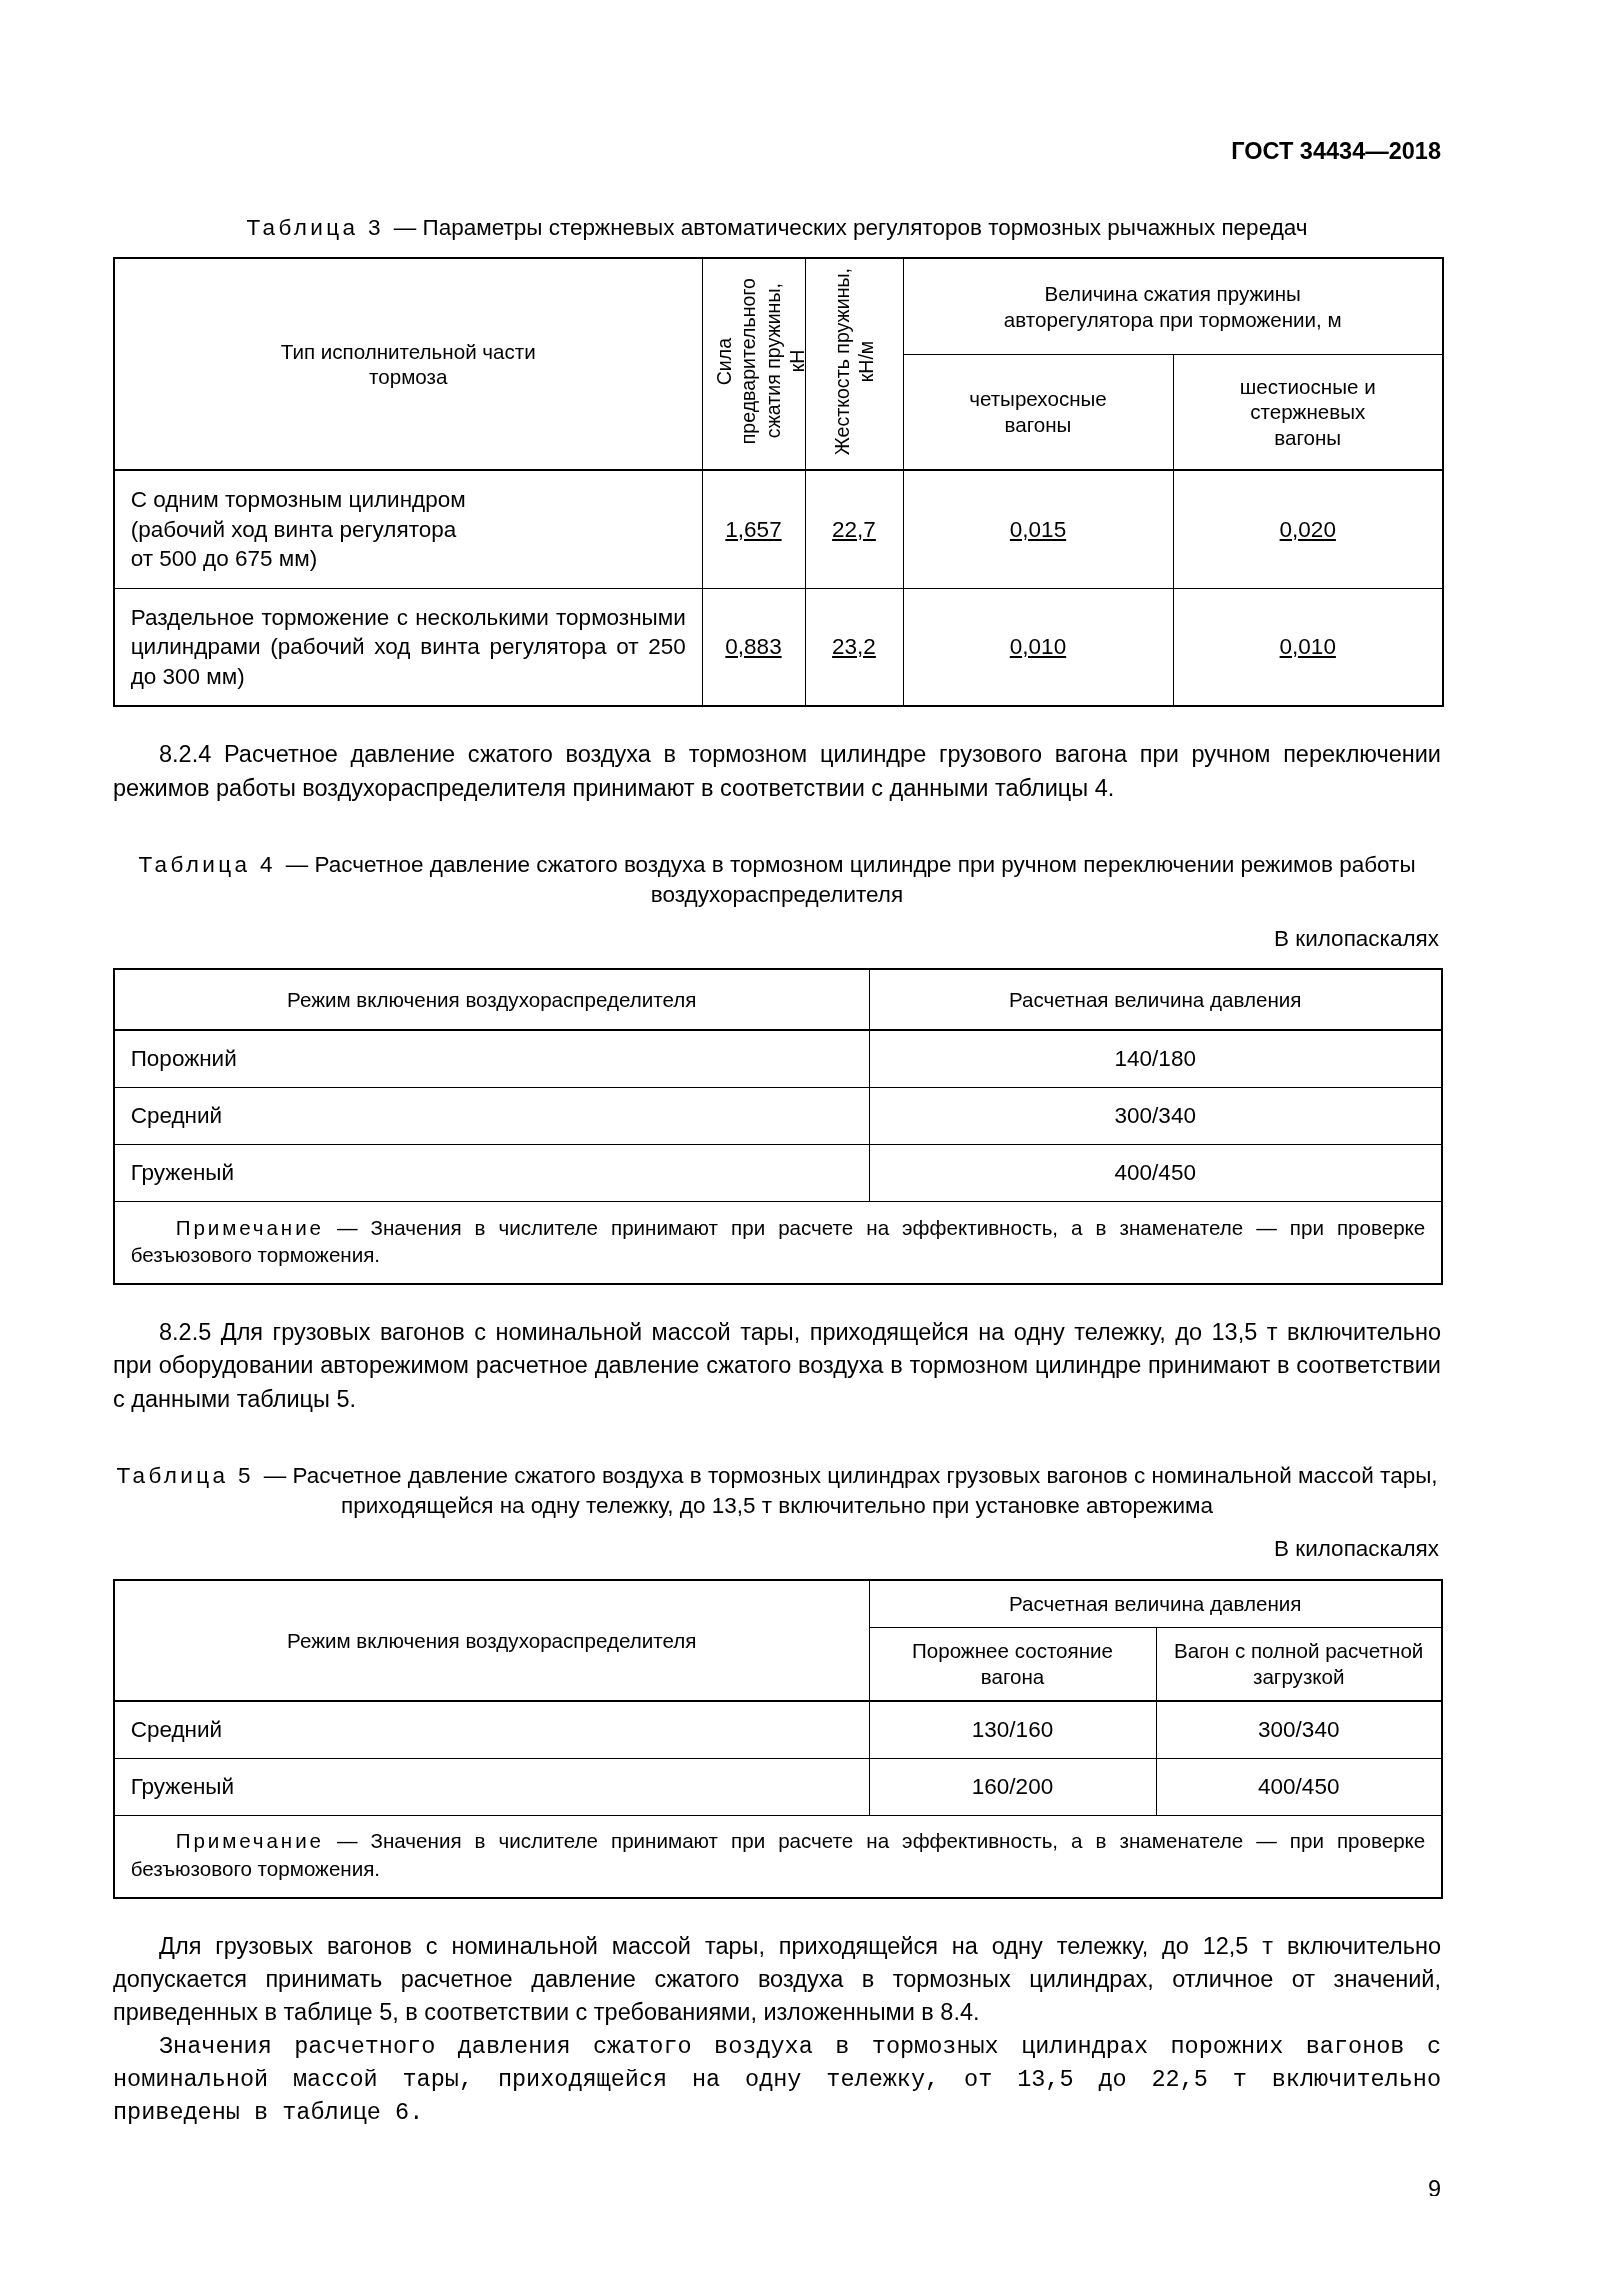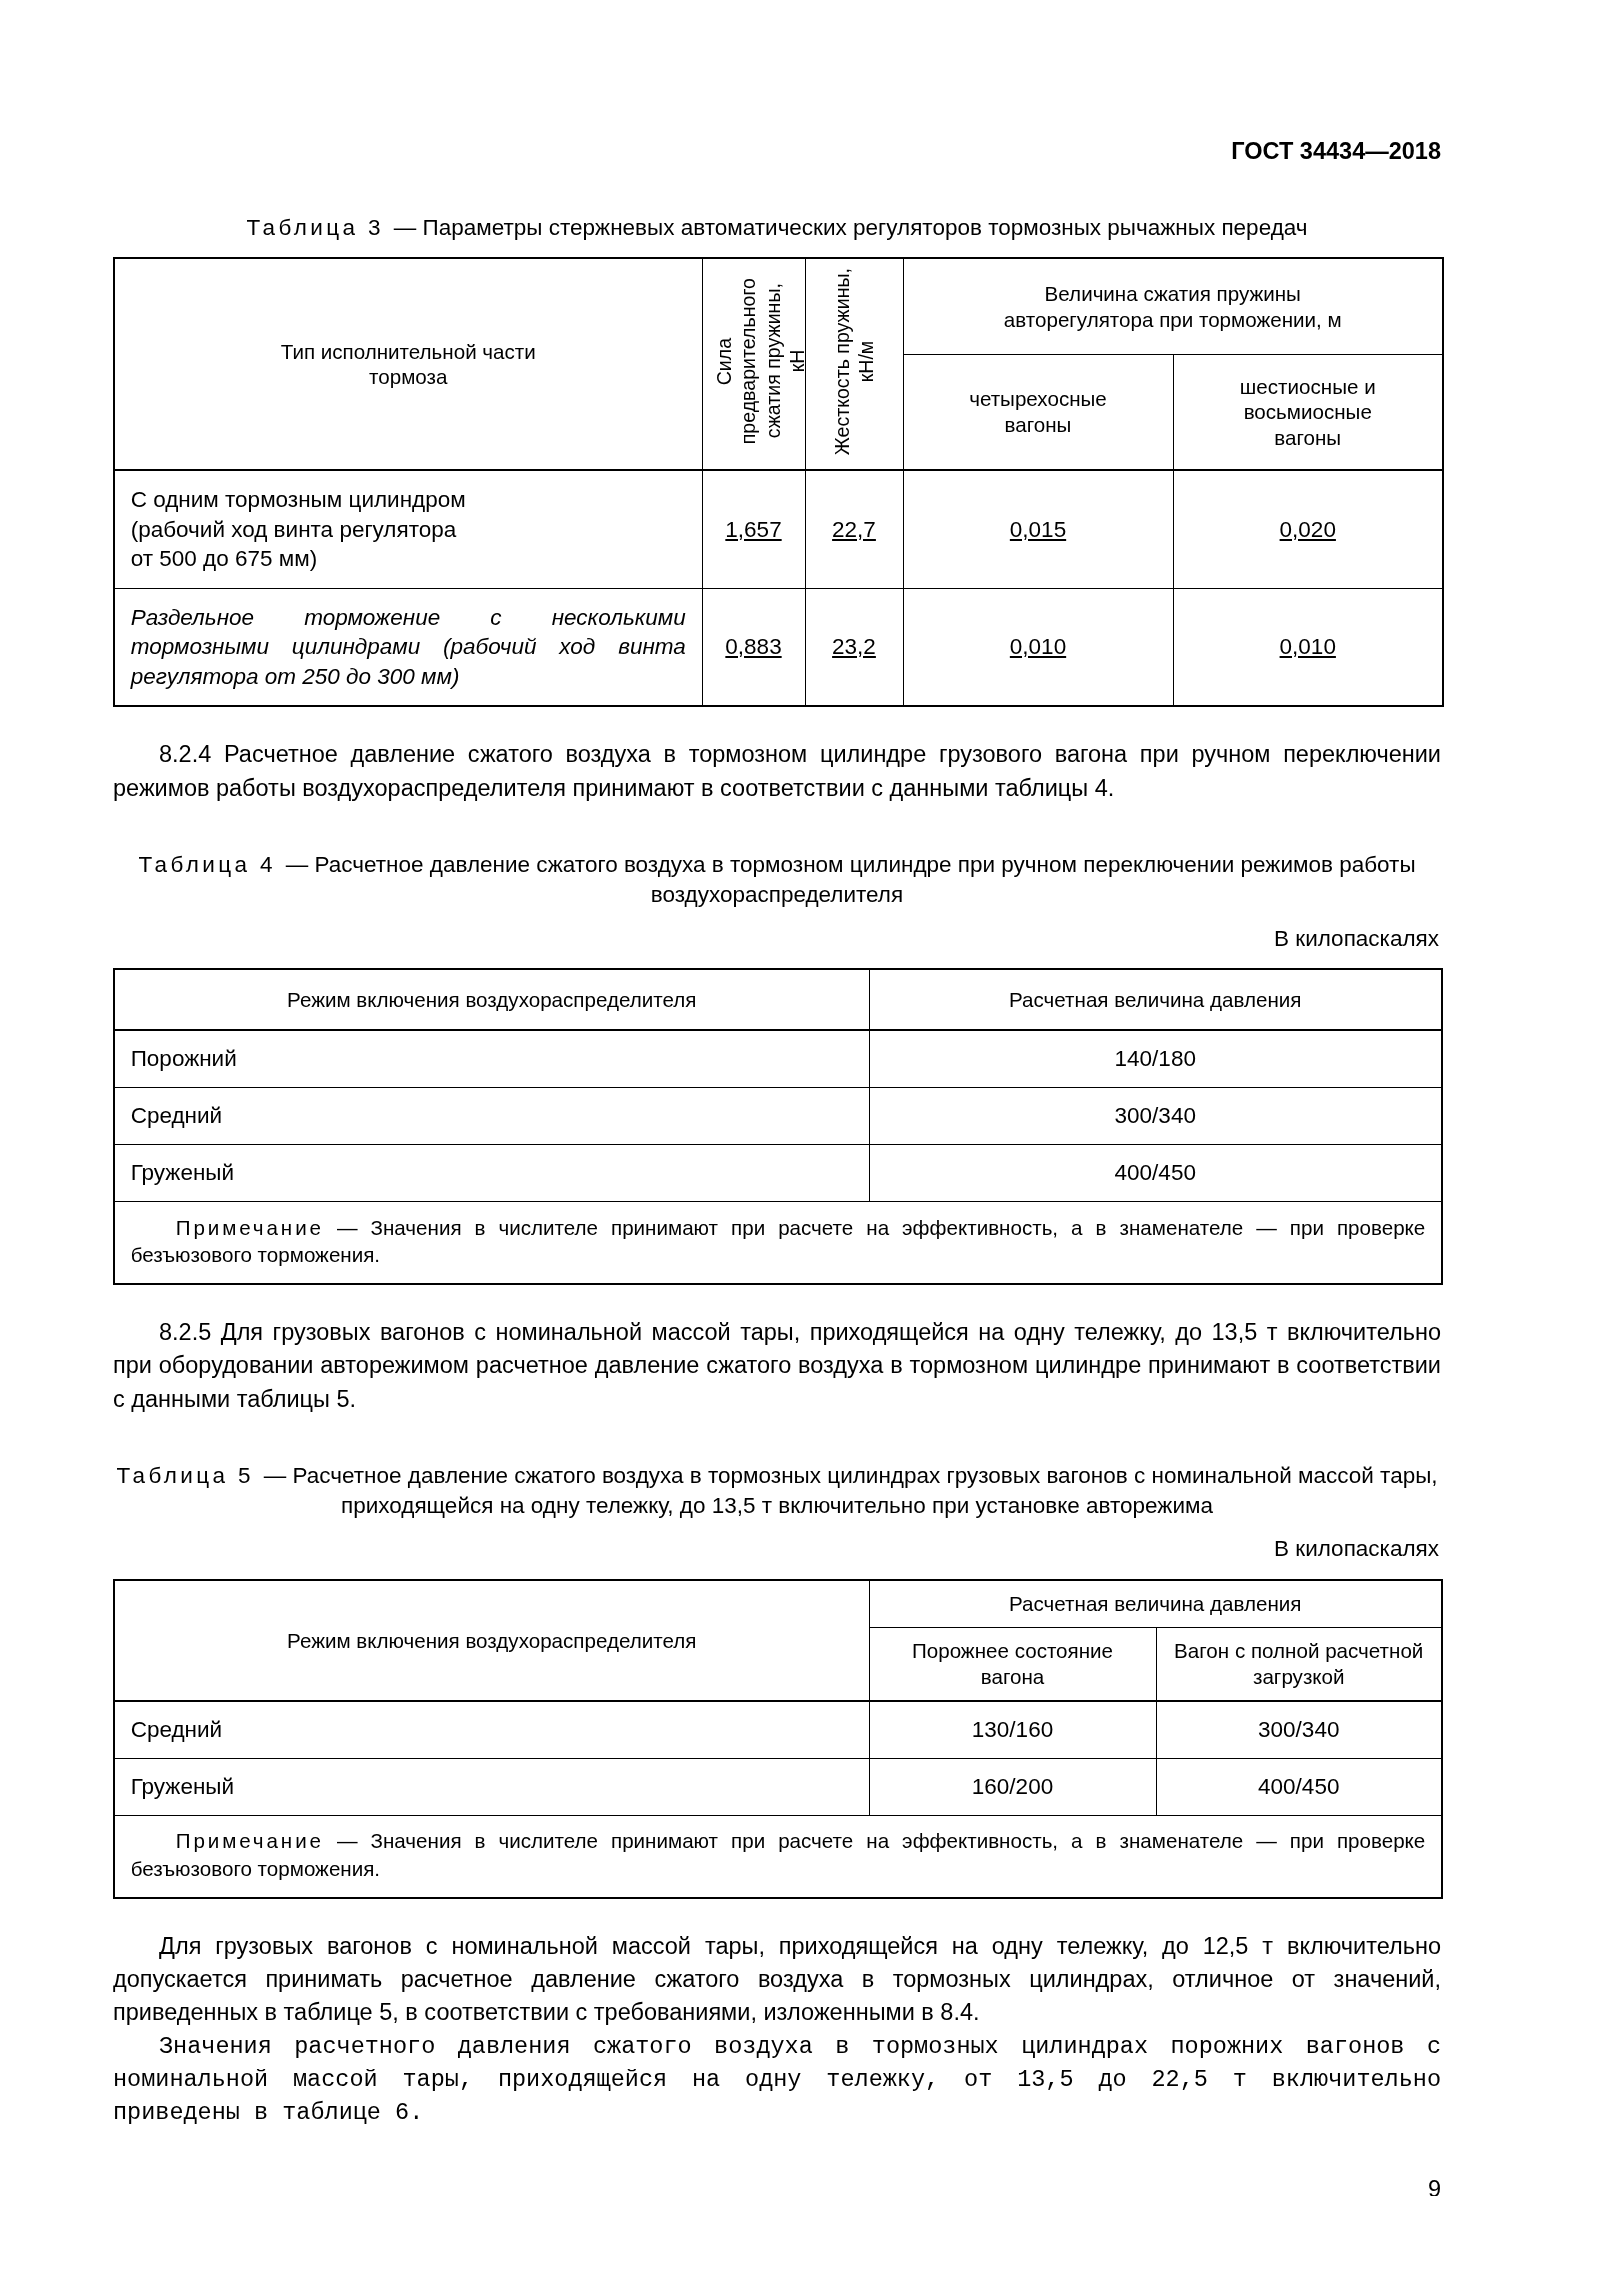--- a/index.html
+++ b/index.html
@@ -74,21 +74,21 @@
   .t3 thead tr:nth-child(2) { height: 116px; }
   .t3 tbody tr { height: 104px; }
 
   .cell-text {
     text-align: left;
     padding: 13.7px 15.7px;
     font-size: 22.5px;
     line-height: 1.32;
     white-space: pre-line;
   }
-  .cell-text.just { text-align: justify; font-style: italic; }
+  .cell-text.just { text-align: justify; }
   .cell-num {
     text-align: center;
     font-size: 22.5px;
     text-decoration: underline;
   }
 
   .t4 thead tr { height: 61px; }
   .t4 tbody tr.data-row { height: 57px; }
   .t5 thead tr:first-child  { height: 47px; }
   .t5 thead tr:nth-child(2) { height: 74px; }
@@ -156,21 +156,21 @@
 кН</span></th>
         <th rowspan="2" class="hb th-rot"><span class="rot">Жесткость пружины,
 кН/м</span></th>
         <th colspan="2">Величина сжатия пружины
 авторегулятора при торможении, м</th>
       </tr>
       <tr>
         <th class="hb">четырехосные
 вагоны</th>
         <th class="hb">шестиосные и
-восьмиосные
+стержневых
 вагоны</th>
       </tr>
     </thead>
     <tbody>
       <tr>
         <td class="cell-text">С одним тормозным цилиндром
 (рабочий ход винта регулятора
 от 500 до 675 мм)</td>
         <td class="cell-num">1,657</td>
         <td class="cell-num">22,7</td>

